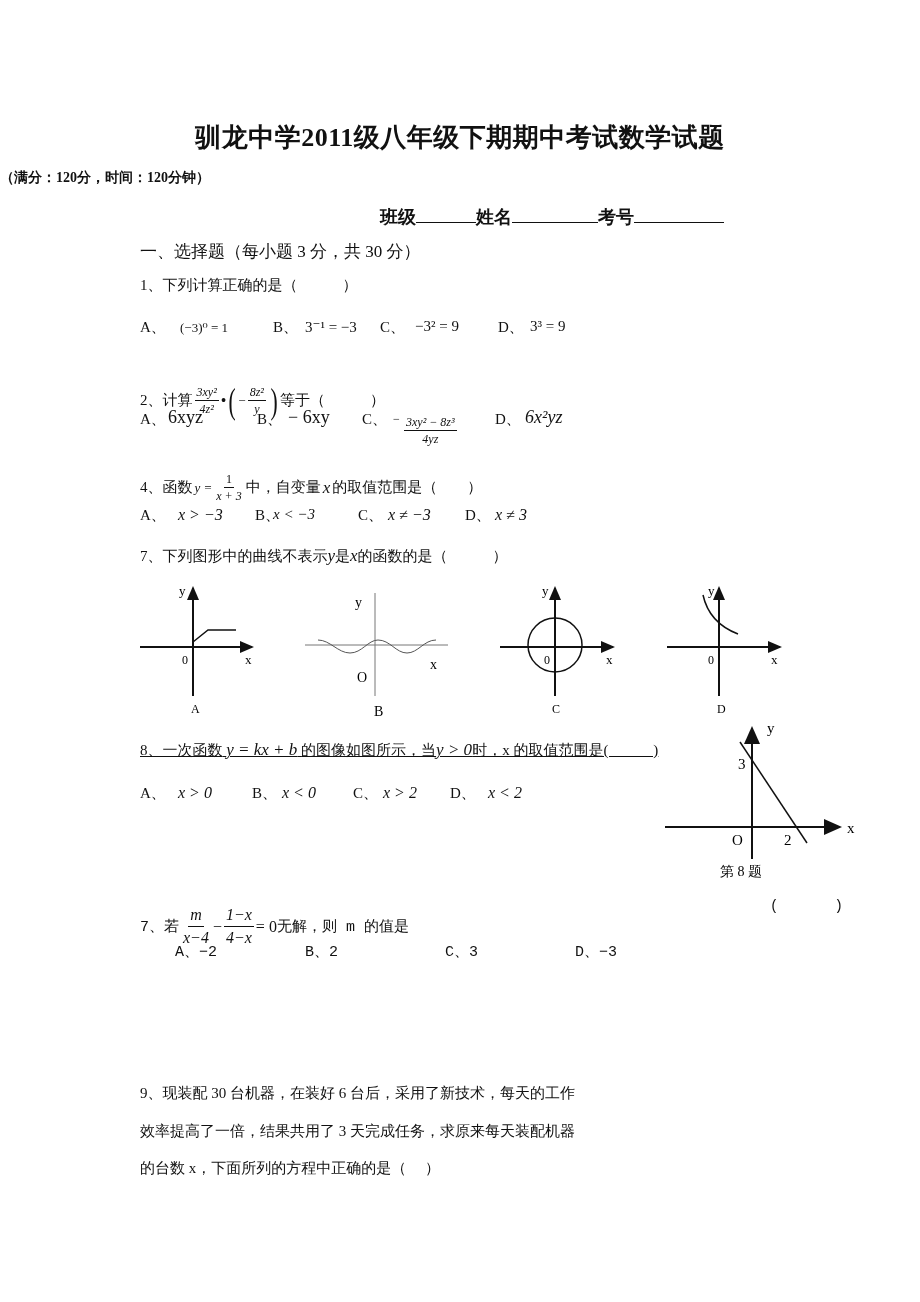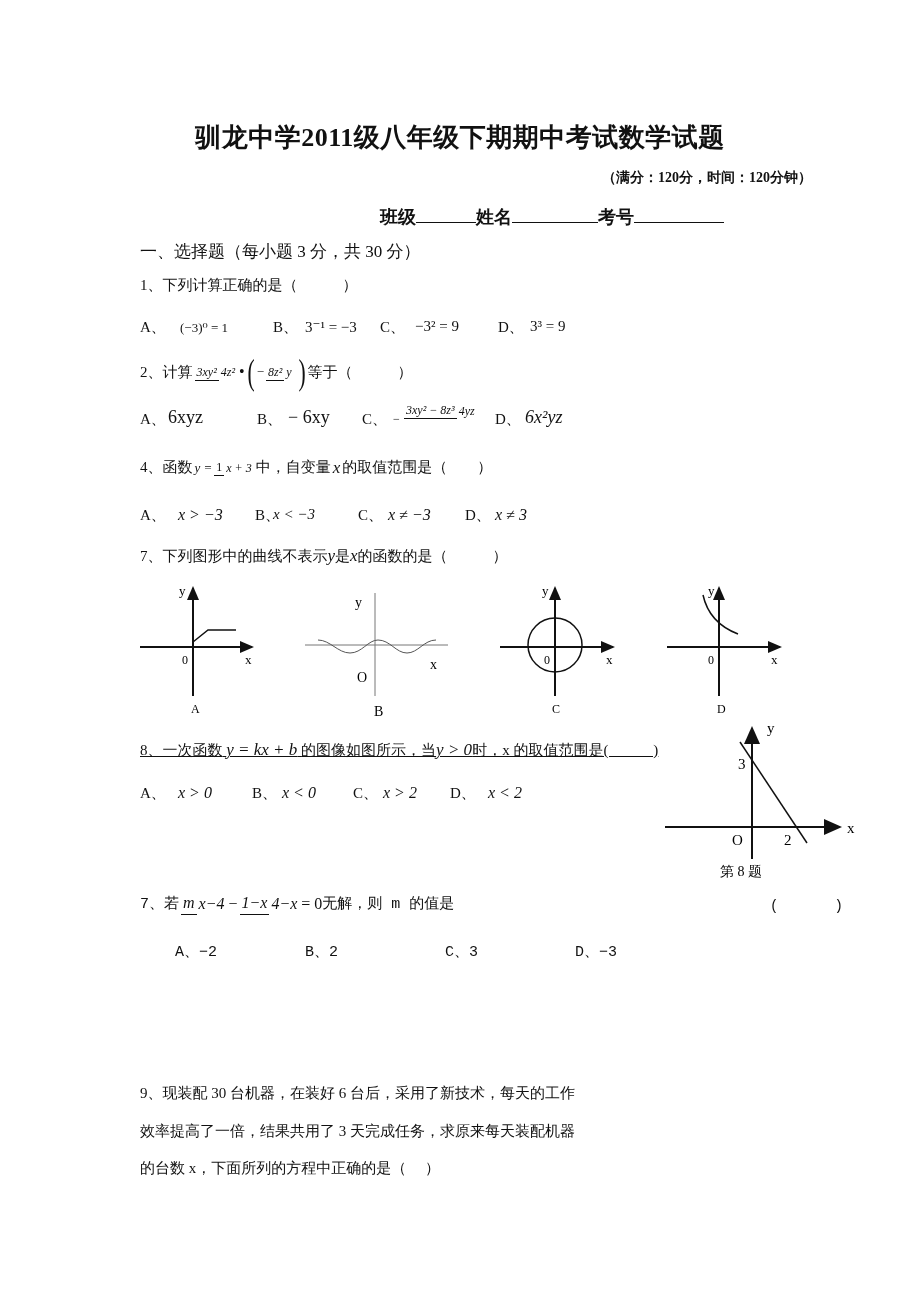--- a/index.html
+++ b/index.html
@@ -1,27 +1,27 @@
 <!DOCTYPE html>
 <html><head>
 <meta charset="utf-8">
 <style>
   html,body{margin:0;padding:0;background:#fff;}
   body{width:920px;height:1302px;position:relative;overflow:hidden;color:#111;
        font-family:"Liberation Serif","DejaVu Serif",serif;}
   .abs{position:absolute;white-space:nowrap;}
   .title{left:0;width:920px;top:120px;text-align:center;font-size:26px;font-weight:bold;letter-spacing:0.5px;}
-  .subtitle{left:0;width:812px;top:169px;text-align:right;font-size:14px;font-weight:bold;}
+  .subtitle{left:0;width:812px;top:169px;text-align:left;font-size:14px;font-weight:bold;}
   .info{top:205px;left:333px;font-size:18px;font-weight:bold;margin-left:47px;}
   .blank{display:inline-block;border-bottom:1.5px solid #111;height:14px;vertical-align:baseline;}
   .sec{font-size:17px;}
   .q{font-size:15px;}
   .opt{font-size:15px;}
   .mi{font-style:italic;font-family:"Liberation Serif",serif;}
-  .frac{display:inline-flex;flex-direction:row;align-items:center;vertical-align:middle;margin:4px 2px;font-size:12px;line-height:16px;}
+  .frac{display:inline-flex;flex-direction:column;align-items:center;vertical-align:middle;margin:16px 2px;font-size:12px;line-height:16px;}
   .frac .num{border-bottom:1px solid #111;padding:0 2px;}
   .frac .den{padding:0 2px;}
   .frac.big{font-size:16px;line-height:22px;}
   .paren{font-size:36px;font-weight:100;vertical-align:middle;line-height:1;transform:scaleX(0.6);display:inline-block;}
   svg text{font-family:"Liberation Serif",serif;}
   .mono{font-family:"Liberation Mono","DejaVu Sans Mono",monospace;}
 </style>
 </head>
 <body>
 
@@ -39,21 +39,21 @@
   <span style="display:inline-block;width:44px"></span>
   <span style="position:absolute;left:40px;top:2px;font-size:13px">(−3)⁰ = 1</span>
   <span style="position:absolute;left:133px">B、</span>
   <span style="position:absolute;left:165px">3⁻¹ = −3</span>
   <span style="position:absolute;left:240px">C、</span>
   <span style="position:absolute;left:275px">−3² = 9</span>
   <span style="position:absolute;left:358px">D、</span>
   <span style="position:absolute;left:390px">3³ = 9</span>
 </div>
 
-<div class="abs q" style="left:140px;top:354px;display:flex;align-items:center;">
+<div class="abs q" style="left:140px;top:368px;display:flex;align-items:center;">
   <span>2、计算</span>
   <span class="frac">
       <span class="num mi">3xy²</span>
       <span class="den mi">4z²</span>
     </span>
   <span style="font-size:16px">•</span>
   <span class="paren">(</span>
   <span style="font-size:13px">−</span>
   <span class="frac">
       <span class="num mi">8z²</span>

